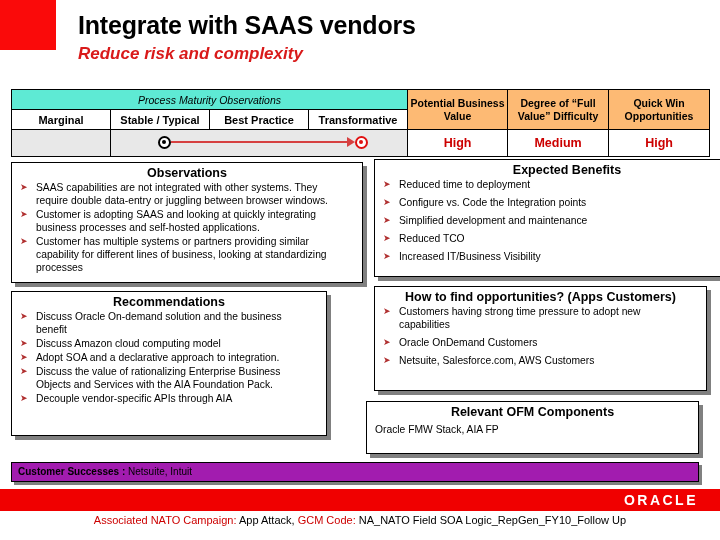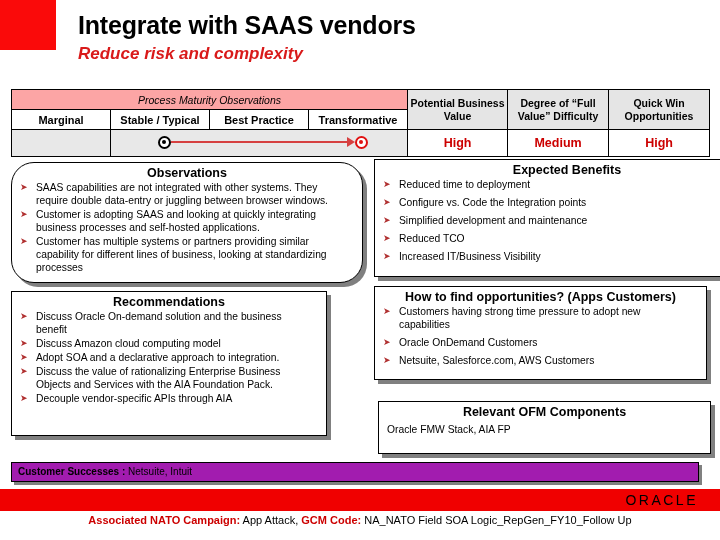--- a/index.html
+++ b/index.html
@@ -56,34 +56,34 @@
   }
   .mtable td {
     border: 1px solid #000000;
     padding: 0;
     text-align: center;
     vertical-align: middle;
     font-size: 10.5px;
     color: #000;
   }
   .mtable .hdr-group {
-    background: #fca5a5;
+    background: #5eead4;
     font-style: italic;
     font-weight: normal;
     font-size: 10.5px;
     height: 19px;
   }
   .mtable .hdr-sub {
     background: #ffffff;
     font-weight: bold;
     font-size: 11px;
     height: 19px;
   }
   .mtable .hdr-right {
-    background: #e5e5e5;
+    background: #fdba74;
     font-weight: bold;
     font-size: 10.5px;
     line-height: 1.15;
     padding: 2px 1px;
   }
   .mtable .val-cell {
     background: #ffffff;
     color: #cc0000;
     font-weight: bold;
     font-size: 12.5px;
@@ -212,39 +212,39 @@
   
   .oracle-bar {
     position: absolute;
     left: 0; top: 489px;
     width: 720px; height: 22px;
     background: #f00000;
   }
   .oracle-word {
     position: absolute;
     right: 22px; top: 3px;
-    color: #000000;
+    color: #ffffff;
     font-size: 14px;
-    font-weight: normal;
+    font-weight: bold;
     letter-spacing: 2.5px;
     font-family: "Liberation Sans", sans-serif;
   }
 
   
   .footer {
     position: absolute;
     left: 0; top: 514px;
     width: 720px;
     text-align: center;
     font-size: 11px;
     color: #000000;
   }
   .footer .red-bold {
     color: #cc0000;
-    font-weight: bold;
+    font-weight: normal;
   }
 </style>
 </head>
 <body>
 
 <div class="slide">
 
   <div class="red-square"></div>
   <div class="title">Integrate with SAAS vendors</div>
   <div class="subtitle">Reduce risk and complexity</div>
@@ -282,21 +282,21 @@
           <div class="dot-red" style="left:244px"></div>
         </div>
       </td>
       <td class="val-cell">High</td>
       <td class="val-cell">Medium</td>
       <td class="val-cell">High</td>
     </tr>
   </tbody>
     </table>
 
-  <div class="box" style="left:11px; top:162px; width:352px; height:121px;border-radius:23px;">
+  <div class="box" style="left:11px; top:162px; width:352px; height:121px;">
     <div class="box-title">Observations</div>
     <ul class="blist">
       <li>SAAS capabilities are not integrated with other systems. They require double data-entry or juggling between browser windows.</li>
       <li>Customer is adopting SAAS and looking at quickly integrating business processes and self-hosted applications.</li>
       <li>Customer has multiple systems or partners providing similar capability for different lines of business, looking at standardizing processes</li>
     </ul>
   </div>
 
   <div class="box" style="left:374px; top:159px; width:386px; height:118px;">
     <div class="box-title">Expected Benefits</div>
@@ -313,30 +313,30 @@
     <div class="box-title">Recommendations</div>
     <ul class="blist">
       <li>Discuss Oracle On-demand solution and the business benefit</li>
       <li>Discuss Amazon cloud computing model</li>
       <li>Adopt SOA and a declarative approach to integration.</li>
       <li>Discuss the value of rationalizing Enterprise Business Objects and Services with the AIA Foundation Pack.</li>
       <li>Decouple vendor-specific APIs through AIA</li>
     </ul>
   </div>
 
-  <div class="box" style="left:374px; top:286px; width:333px; height:94px;">
+  <div class="box" style="left:374px; top:286px; width:333px; height:105px;">
     <div class="box-title">How to find opportunities? (Apps Customers)</div>
     <ul class="blist spaced">
       <li>Customers having strong time pressure to adopt new capabilities</li>
       <li>Oracle OnDemand Customers</li>
       <li>Netsuite, Salesforce.com, AWS Customers</li>
     </ul>
   </div>
 
-  <div class="box" style="left:378px; top:401px; width:333px; height:53px;">
+  <div class="box" style="left:366px; top:401px; width:333px; height:53px;">
     <div class="box-title">Relevant OFM Components</div>
     <div class="plain-text">Oracle FMW Stack, AIA FP</div>
   </div>
 
   <div class="cs-box">
     <span class="cs-label">Customer Successes :</span>
     <span>Netsuite, Intuit</span>
   </div>
 
   <div class="oracle-bar">

